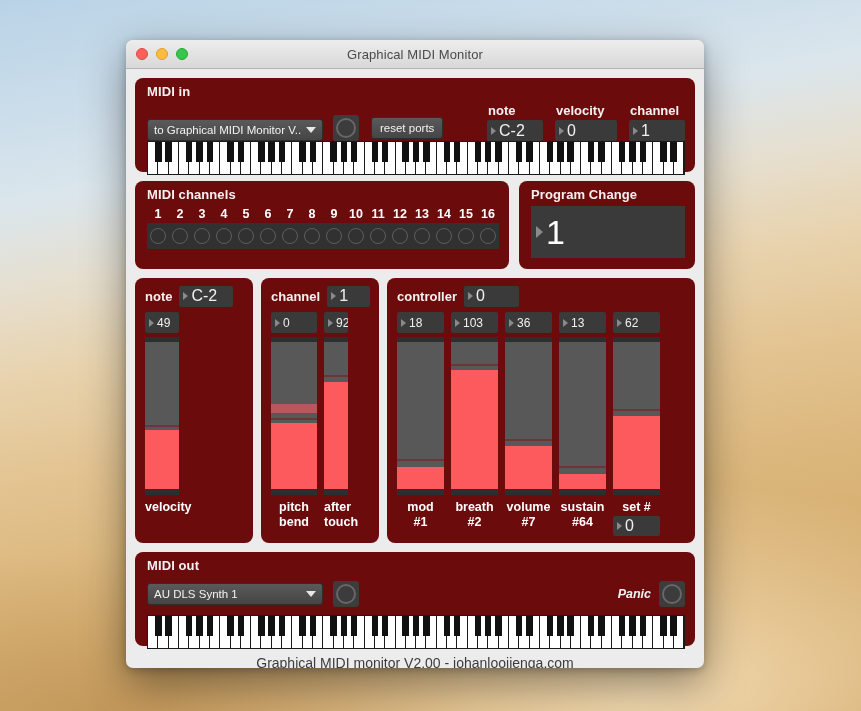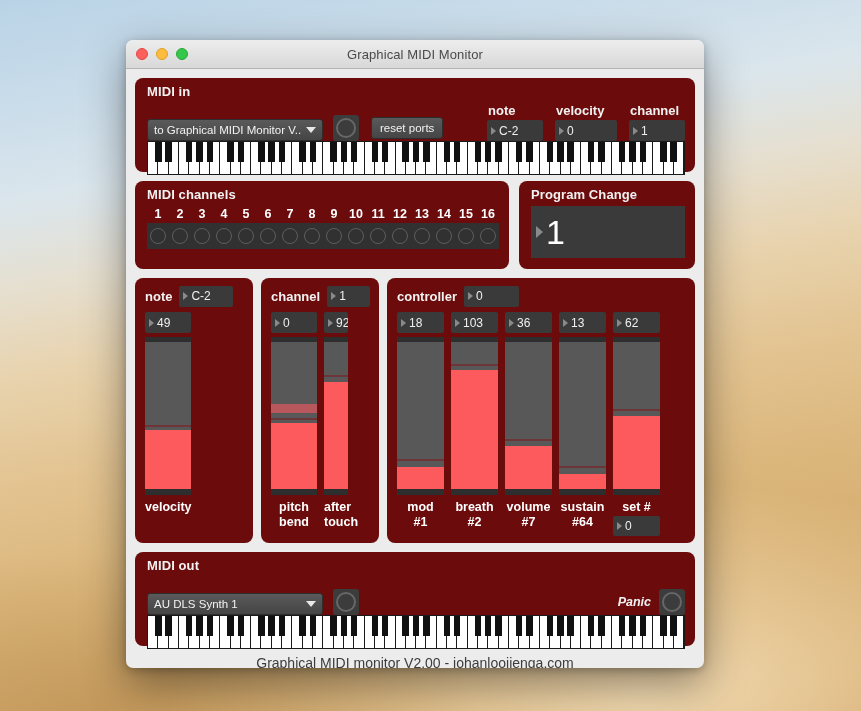--- a/index.html
+++ b/index.html
@@ -85,21 +85,21 @@
     color: #f2f2f2;
     font-size: 13px;
     font-weight: bold;
     letter-spacing: .1px;
   }
 
   
   .readout {
     background: #3a3a3a;
     color: #f0f0f0;
-    font-size: 12px;
+    font-size: 16px;
     display: flex;
     align-items: center;
     padding-left: 4px;
     white-space: nowrap;
     overflow: hidden;
   }
   .tri {
     width: 0; height: 0;
     border-left: 5px solid #8a8a8a;
     border-top: 4px solid transparent;
@@ -267,21 +267,21 @@
   }
   .m-lab {
     color: #fff; font-size: 12.5px; font-weight: bold;
     text-align: center; line-height: 15px; margin-top: 5px;
   }
   .m-setfield { margin-top: 1px; }
   .m-setfield .readout { height: 20px; border-radius: 2px; }
 
   
   .midi-out { height: 94px; padding: 6px 10px 0 12px; margin-top: 9px; }
-  .mo-row { display: flex; align-items: flex-end; height: 42px; }
+  .mo-row { display: flex; align-items: center; height: 42px; }
   .panic {
     margin-left: auto; display: flex; align-items: center; gap: 8px; font-style: italic;
   }
   .panic .lab { color: #f2f2f2; font-size: 12.5px; font-weight: bold; }
 
   .footer {
     text-align: center;
     font-size: 14px;
     color: #3c3c3c;
     padding-top: 9px;
@@ -488,21 +488,21 @@
 
       <div class="panel meterpanel mp-note">
         <div class="mp-head">
           <span class="ttl">note</span>
           <span class="readout hr-note">
             <span class="tri"></span>
             <span>C-2</span>
           </span>
         </div>
         <div class="meters" id="meters-note">
-            <div class="meter" style="width: 46px;">
+            <div class="meter" style="width: 34px;">
               <div class="readout m-val">
                 <span class="tri"></span>
                 <span>49</span>
               </div>
               <div class="m-bar">
                 <div class="m-fill" style="height: 40%;"></div>
                 <div class="m-peak" style="bottom: 42%;"></div>
               </div>
               <div class="m-lab">velocity</div>
             </div>

